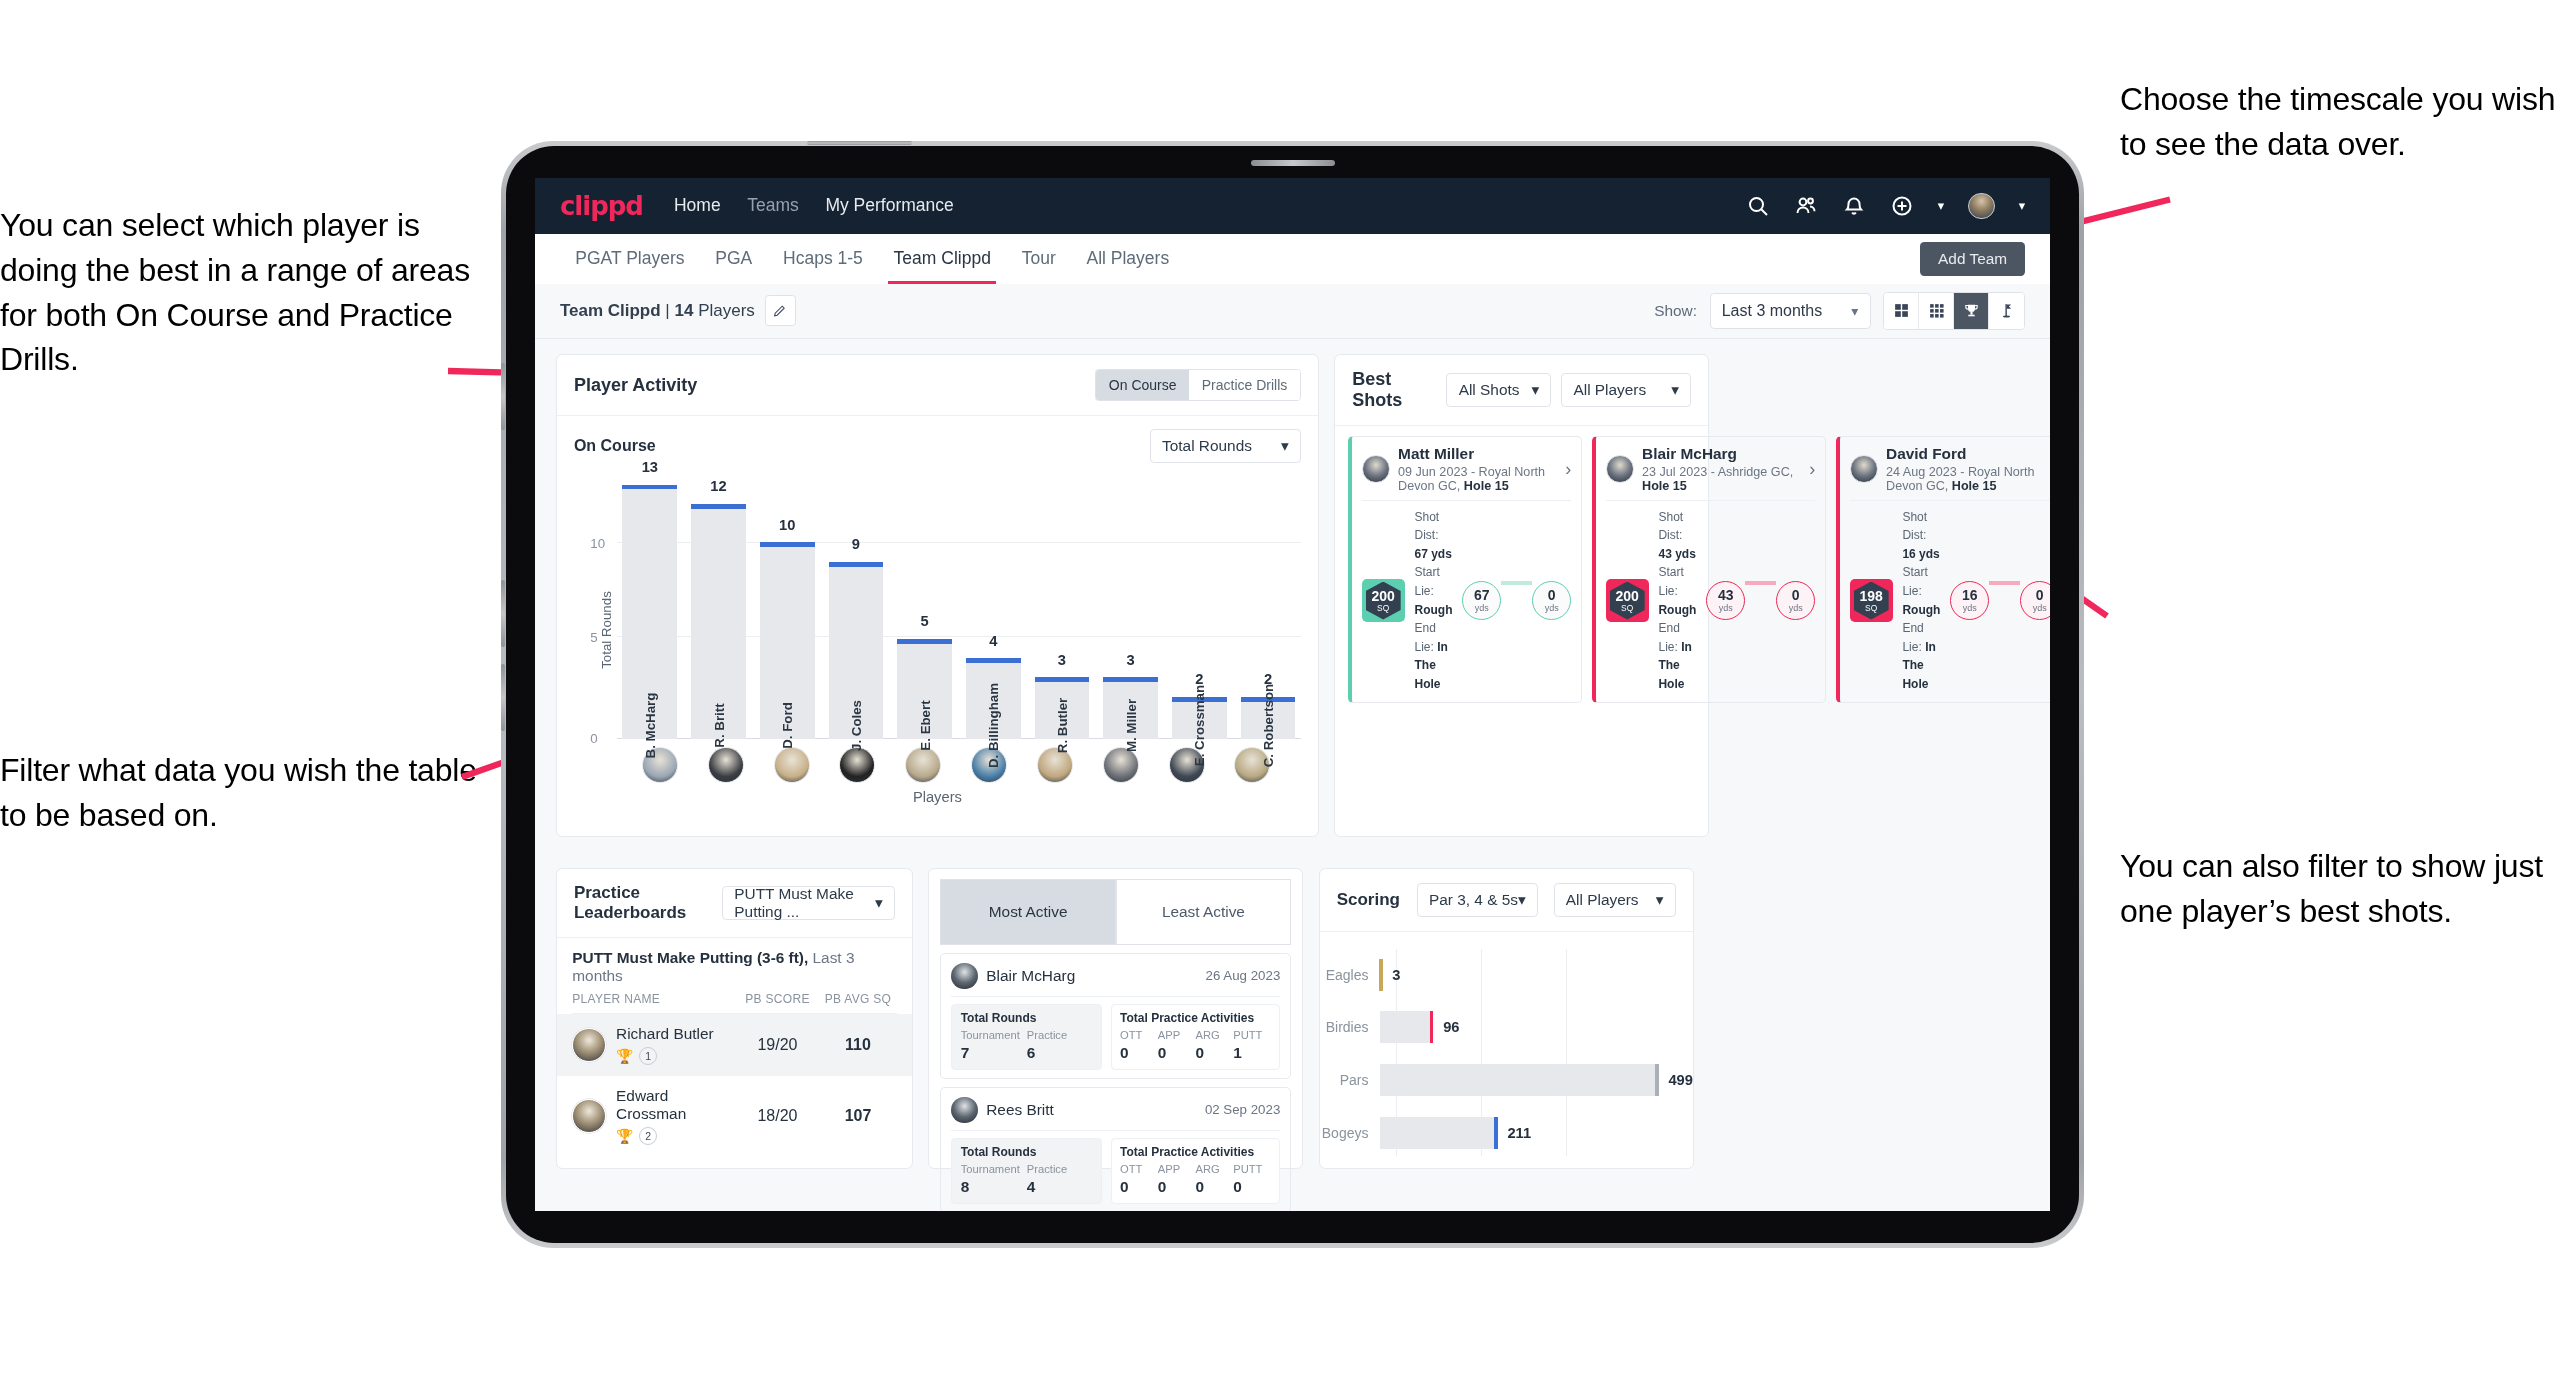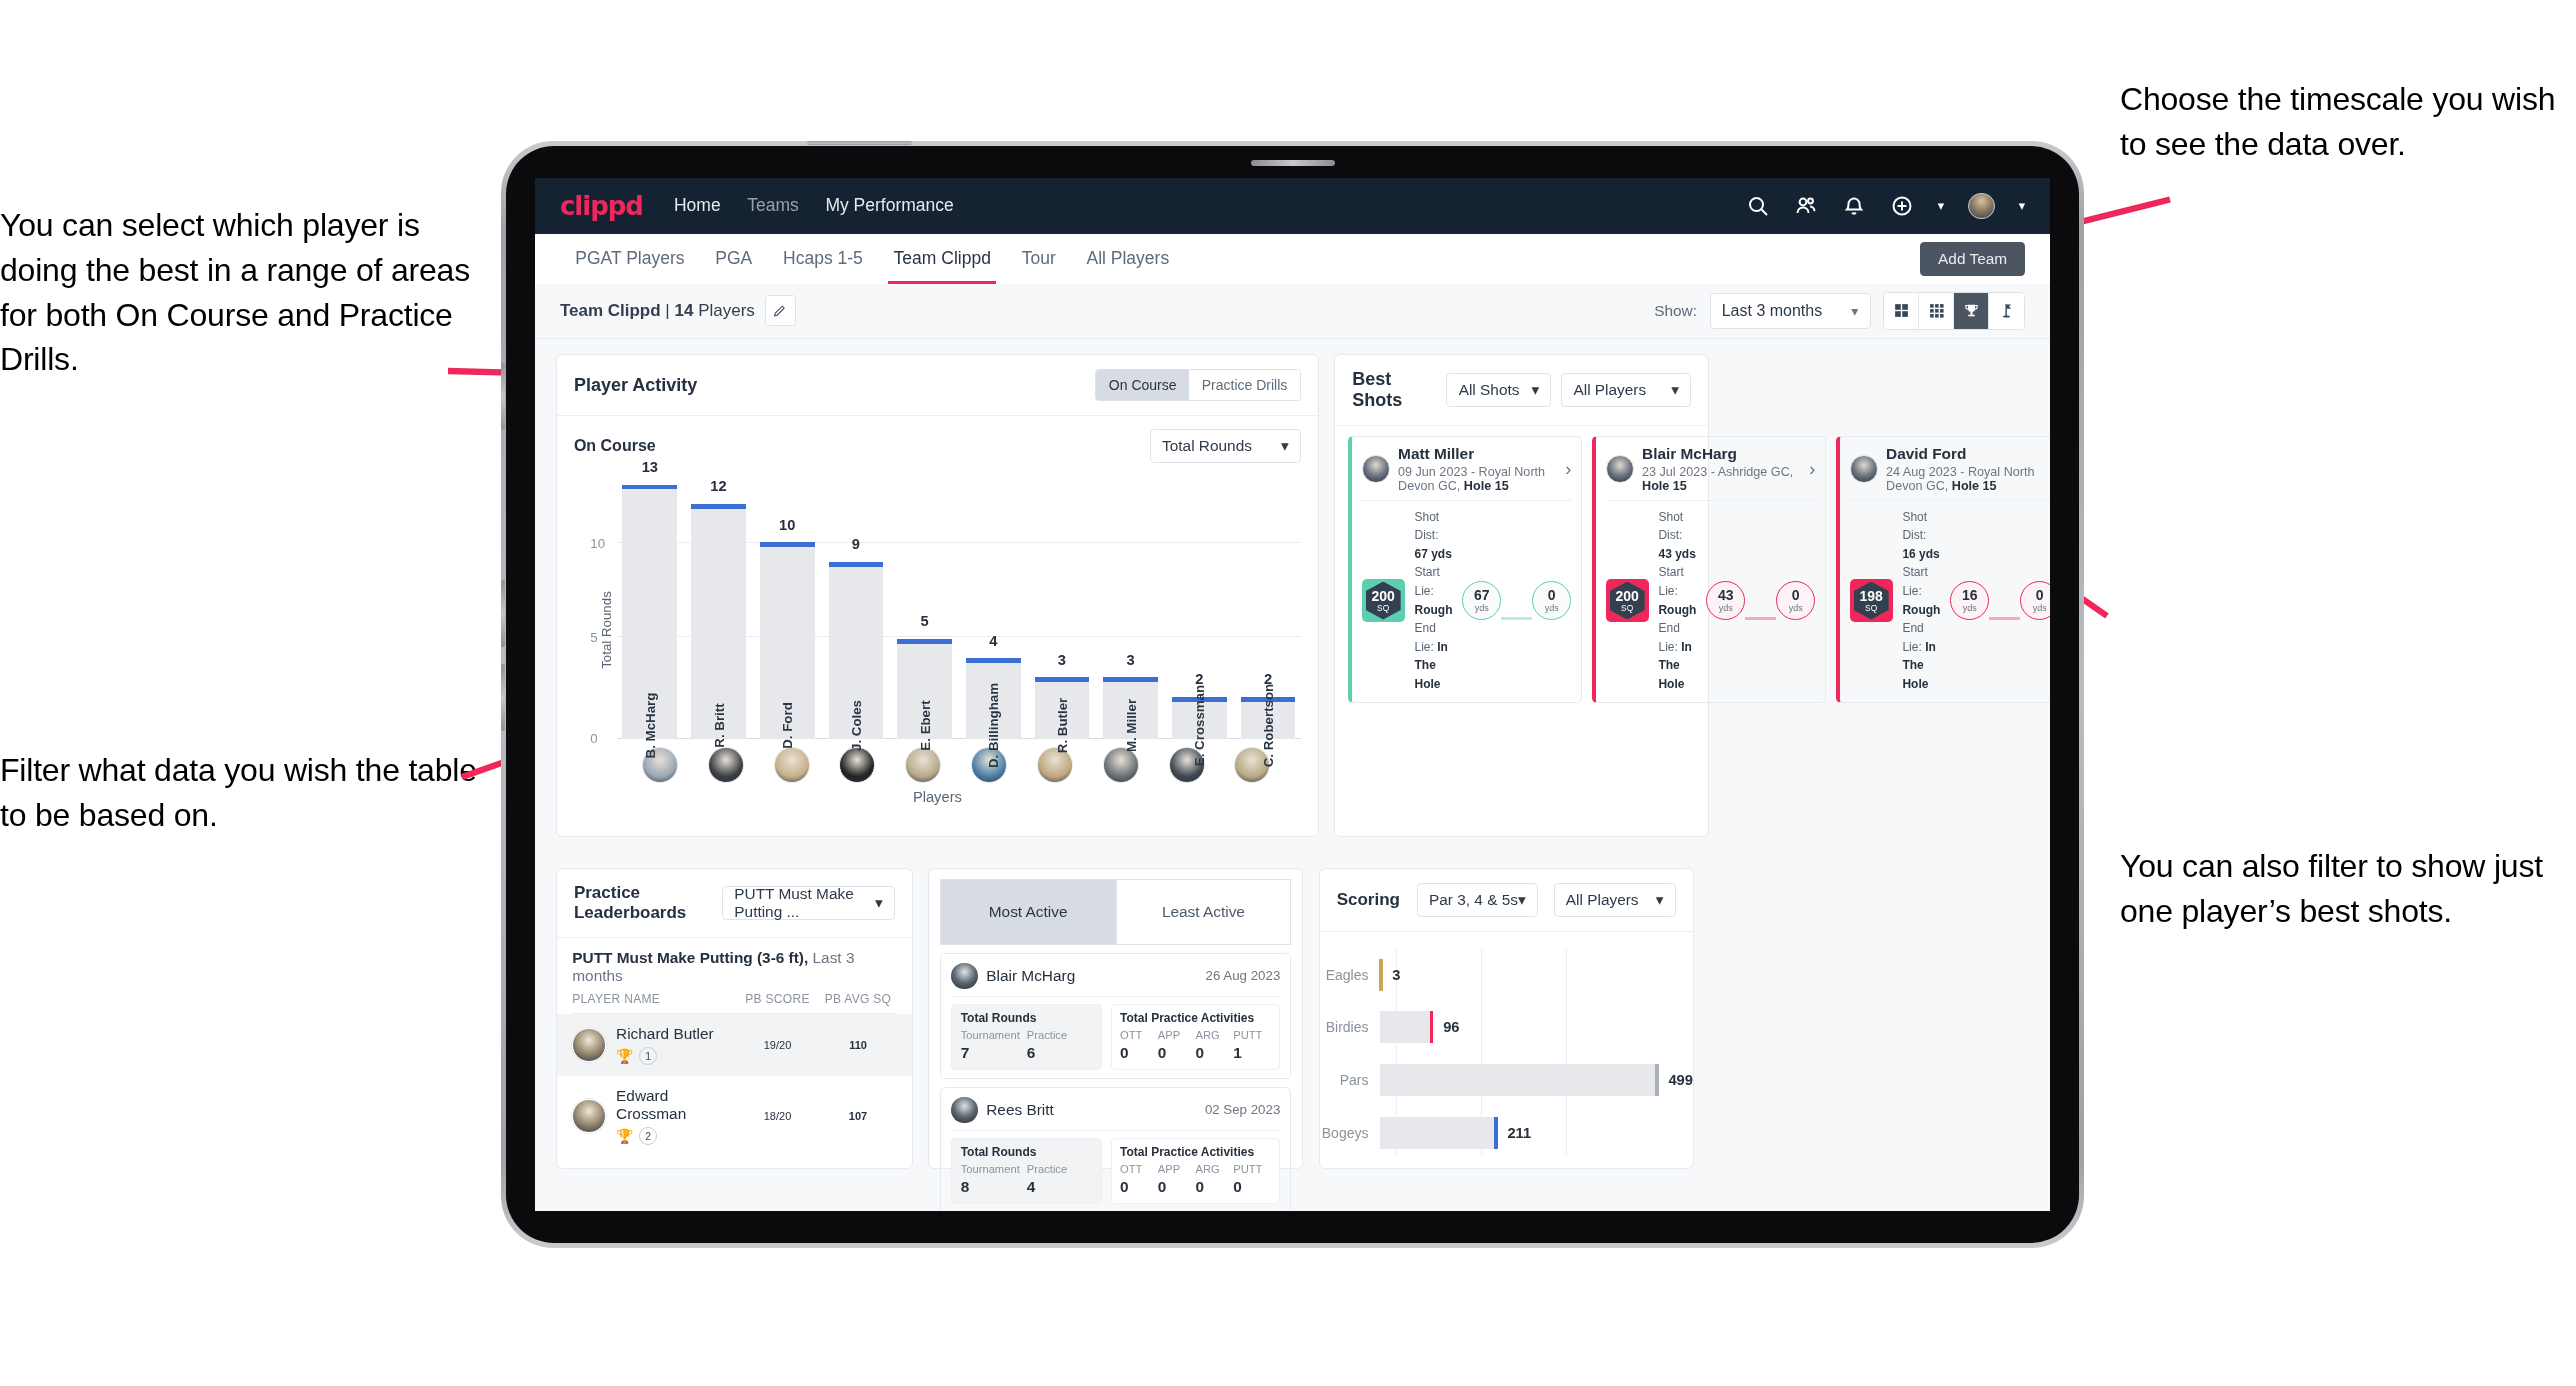--- a/index.html
+++ b/index.html
@@ -209,21 +209,21 @@
   .hex {
     width: 35px; height: 38px; background: #33404f;
     clip-path: polygon(50% 0%, 100% 25%, 100% 75%, 50% 100%, 0% 75%, 0% 25%);
     display: flex; flex-direction: column; align-items: center; justify-content: center;
     color: #fff;
   }
   .hex .hv { font-size: 14px; font-weight: 700; line-height: 1; }
   .hex .hs { font-size: 8.4px; line-height: 1; margin-top: 1.4px; }
   .bs-lines { font-size: 12px; color: #5a6674; line-height: 1.55; }
   .bs-lines b { color: #26313f; }
-  .dumbbell { margin-left: auto; display: flex; align-items: flex-end; }
+  .dumbbell { margin-left: auto; display: flex; align-items: flex-start; }
   .dbcirc {
     width: 39px; height: 39px; border-radius: 50%; display: flex; flex-direction: column;
     align-items: center; justify-content: center; background: #fbfbfc;
   }
   .dbcirc.teal { border: 1.4px solid #5ccfb1; }
   .dbcirc.pink { border: 1.4px solid #f0275a; background: #fdf2f5; }
   .dbcirc .dv { font-size: 14px; font-weight: 700; color: #26313f; line-height: 1; }
   .dbcirc .du { font-size: 9px; color: #6b7684; line-height: 1; margin-top: 1.4px; }
   .dbline { width: 31px; height: 3.5px; }
   .dbline.teal { background: #bfeade; }
@@ -241,21 +241,21 @@
   .pl-row { display: flex; align-items: center; padding: 11.2px 0; }
   .pl-row.hl { background: #f2f3f5; margin: 0 -15.4px; padding-left: 15.4px; padding-right: 15.4px; }
   .pl-av { width: 34px; height: 34px; border-radius: 50%; border: 1.4px solid #fff; box-shadow: 0 0 0 0.7px #dfe3e9; flex: none; margin-right: 9.8px; }
   .pl-nm { font-size: 15.4px; color: #26313f; }
   .pl-badges { display: flex; align-items: center; gap: 5.6px; margin-top: 3.5px; }
   .trophy { font-size: 14px; }
   .rankpill {
     width: 18px; height: 18px; border-radius: 50%; border: 0.7px solid #c6ccd4;
     font-size: 10.5px; color: #3d4855; display: flex; align-items: center; justify-content: center;
   }
-  .pl-val { font-size: 11px; color: #26313f; }
+  .pl-val { font-size: 16px; color: #26313f; }
   .pl-val.b { font-weight: 700; }
 
   
   .ma-tabs { display: flex; padding: 9.8px 11.2px 0 11.2px; gap: 0; }
   .ma-tab {
     flex: 1; text-align: center; font-size: 15.4px; padding: 23px 0; color: #4d5a68;
     border: 0.7px solid #dfe3e9; background: #fff;
   }
   .ma-tab.on { background: #d7dce2; color: #2a3542; }
   .ma-body { padding: 8.4px 11.2px; display: flex; flex-direction: column; gap: 8.4px; }

